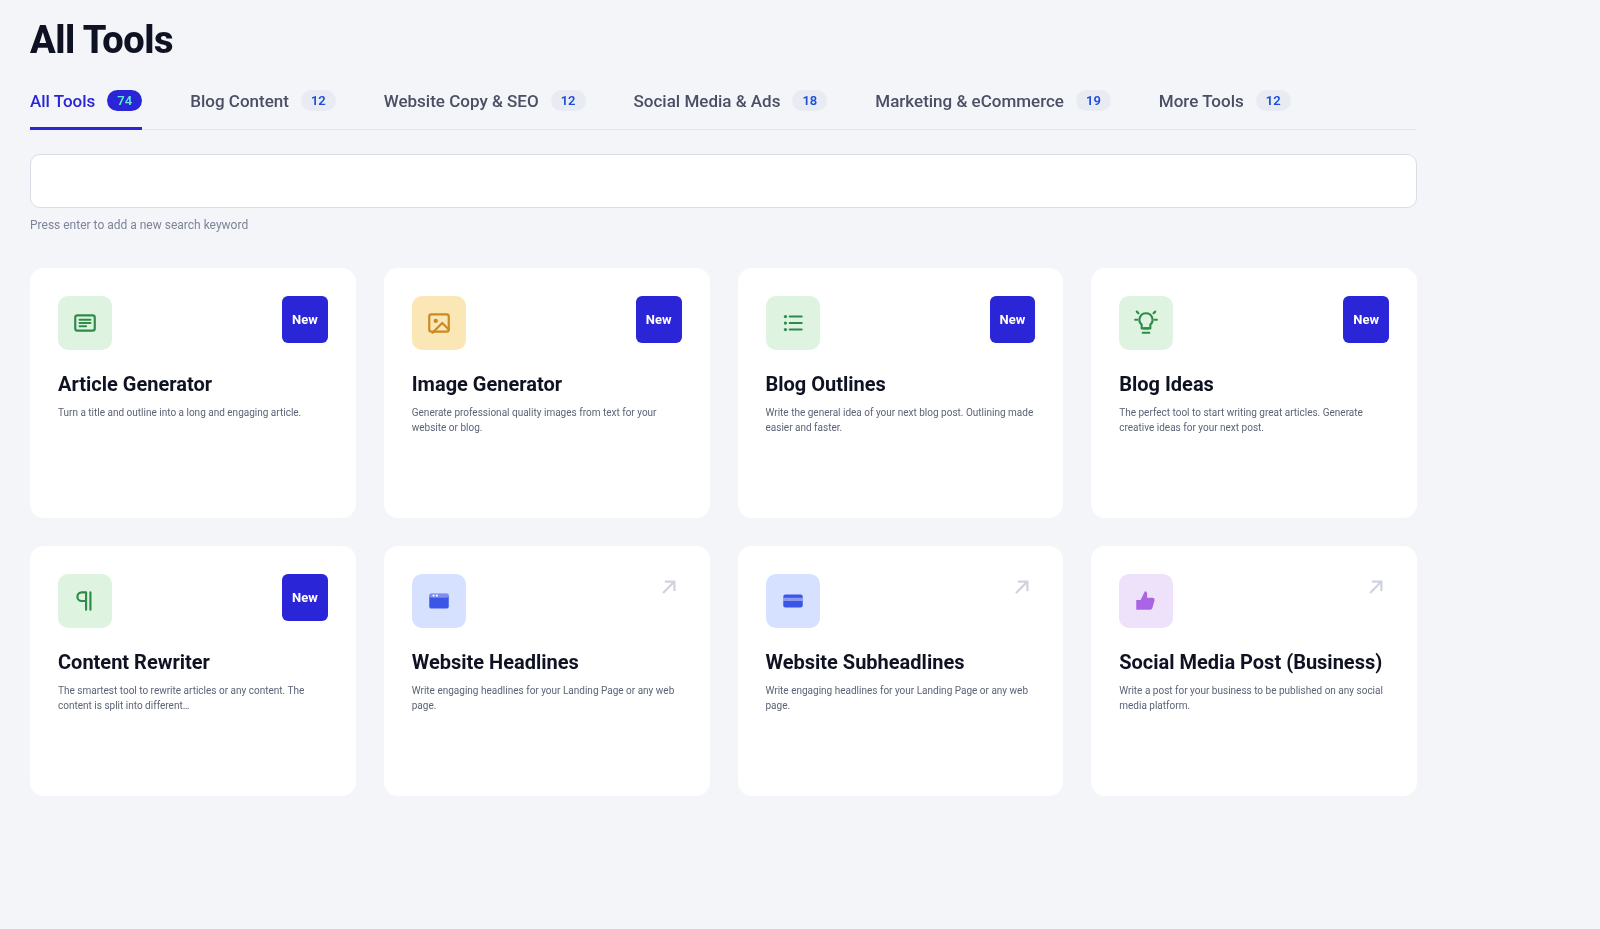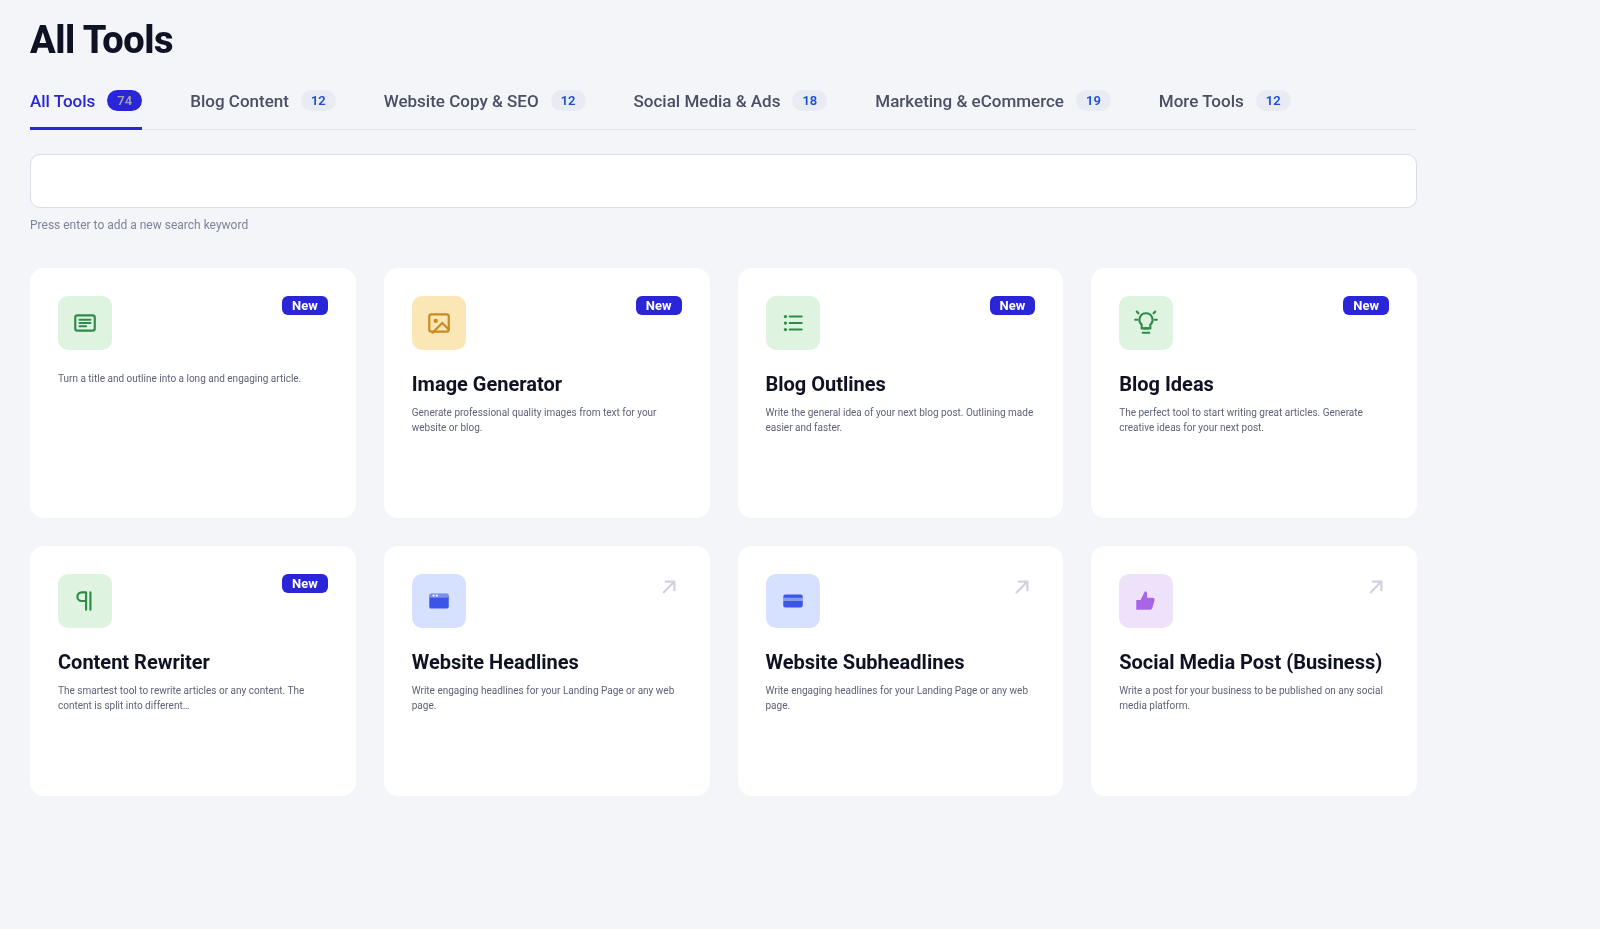--- a/index.html
+++ b/index.html
@@ -47,21 +47,21 @@
   .tab .count {
     background: #e9ebf2;
     color: #1d4ed8;
     font-size: 13px;
     font-weight: 600;
     padding: 3px 10px;
     border-radius: 999px;
   }
   .tab.active .count {
     background: #2a25d6;
-    color: #a3a3a3;
+    color: #5eead4;
   }
   .search-box {
     width: 100%;
     height: 54px;
     background: #fff;
     border: 1px solid #d9dde8;
     border-radius: 10px;
     padding: 0 16px;
     font-size: 16px;
     outline: none;
@@ -97,21 +97,21 @@
     display: flex;
     align-items: center;
     justify-content: center;
   }
   .icon-box svg { display:block; }
   .badge-new {
     background: #2a25d6;
     color: #fff;
     font-size: 13px;
     font-weight: 700;
-    padding: 2px 10px;
+    padding: 16px 10px;
     border-radius: 6px;
   }
   .badge-arrow {
     color: #cfd3df;
   }
   .card-title {
     font-size: 20px;
     font-weight: 700;
     margin-bottom: 10px;
     color: #0f1222;
@@ -163,20 +163,21 @@
     <div class="card">
       <div class="card-top">
         <div class="icon-box" style="background: rgb(223, 243, 225);">
           <svg width="26" height="26" viewBox="0 0 24 24" fill="none">
             <rect x="3" y="5" width="18" height="14" rx="2" stroke="#2e8b4a" stroke-width="2"></rect>
             <path d="M7 9h10M7 12h10M7 15h6" stroke="#2e8b4a" stroke-width="2" stroke-linecap="round" stroke-linejoin="round"></path>
           </svg>
         </div>
         <span class="badge-new">New</span>
       </div>
+      <div class="card-title">Article Generator</div>
       <div class="card-desc">Turn a title and outline into a long and engaging article.</div>
     </div>
     <div class="card">
       <div class="card-top">
         <div class="icon-box" style="background: rgb(251, 230, 182);">
           <svg width="26" height="26" viewBox="0 0 24 24" fill="none">
             <rect x="3" y="4" width="18" height="16" rx="2" stroke="#c98a1f" stroke-width="2"></rect>
             <circle cx="9" cy="10" r="2" fill="#c98a1f"></circle>
             <path d="M21 18l-6-6-9 9" stroke="#c98a1f" stroke-width="2" stroke-linecap="round" stroke-linejoin="round"></path>
           </svg>

